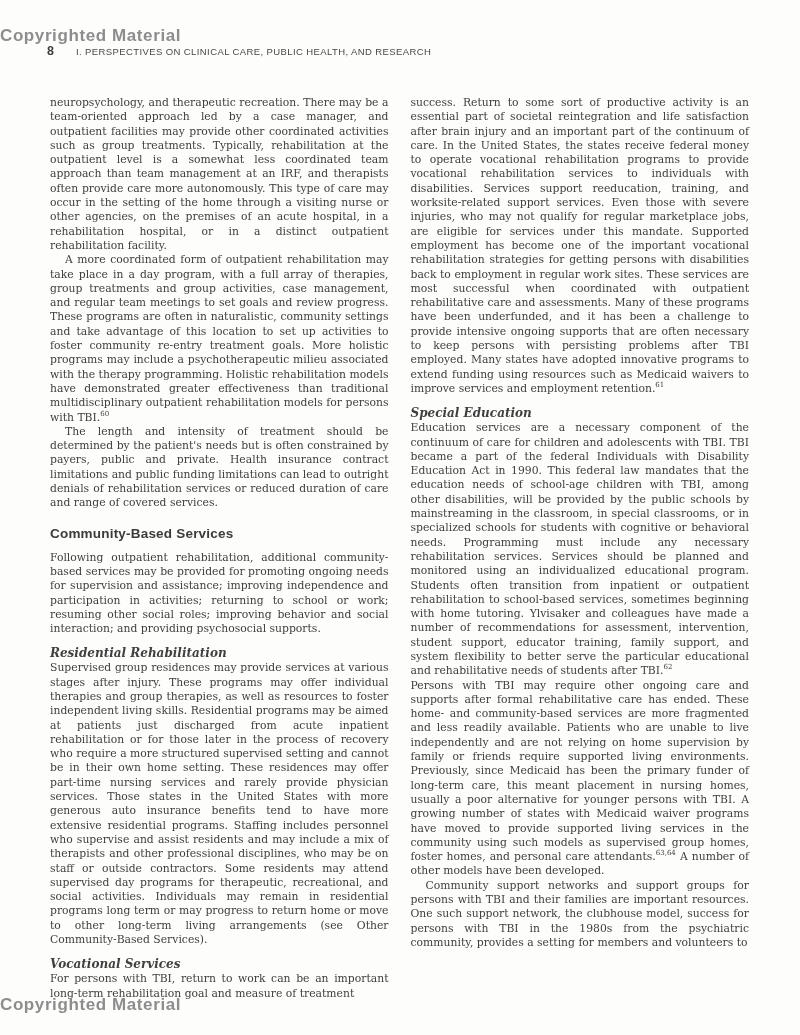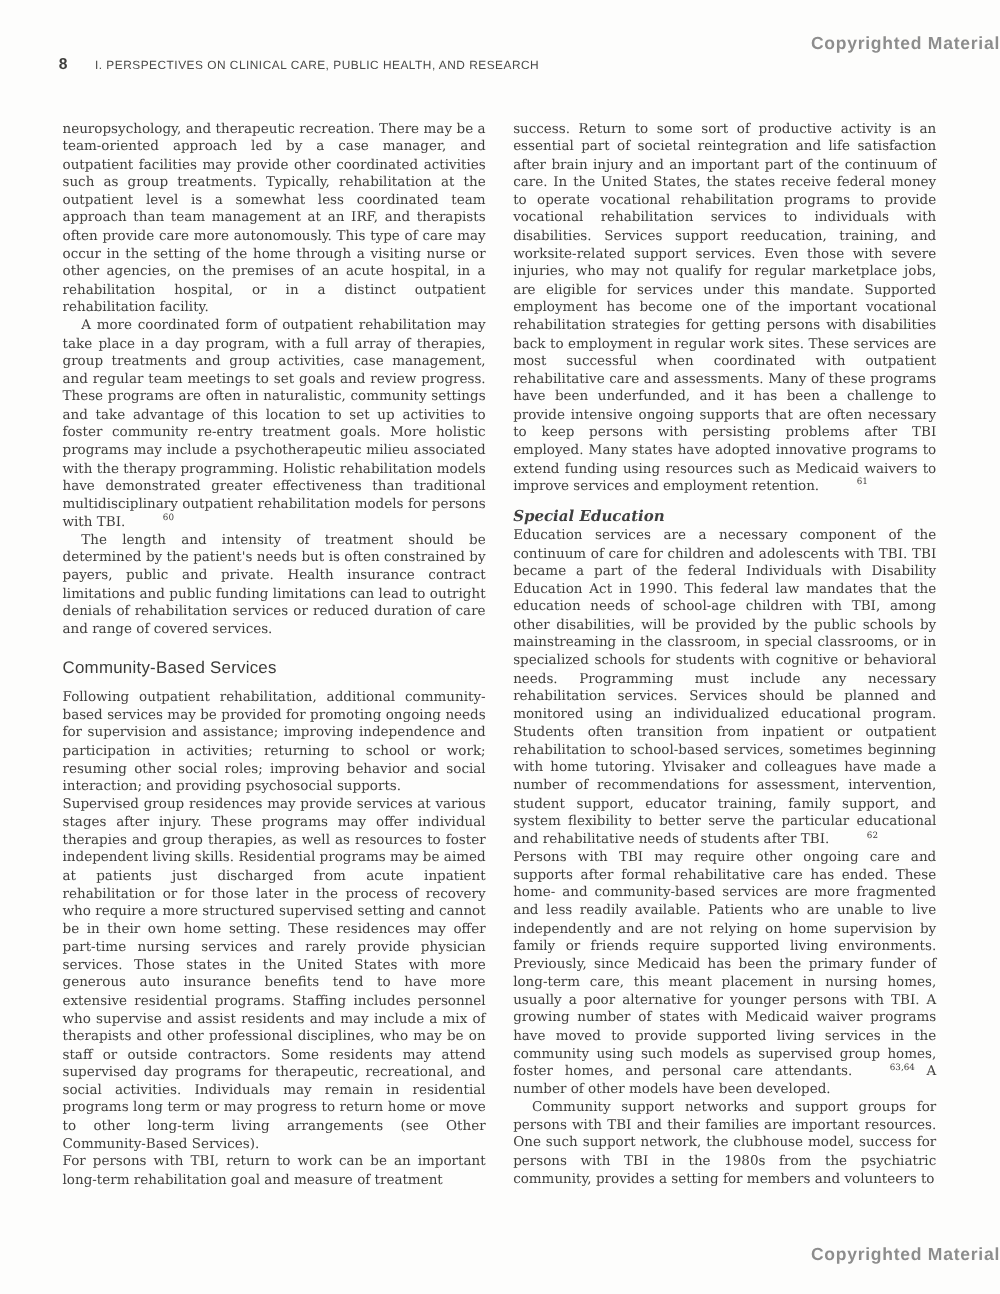--- a/index.html
+++ b/index.html
@@ -13,24 +13,24 @@
     position: relative;
     width: 800px;
     height: 1035px;
     background: #fdfdfc;
     overflow: hidden;
   }
   .copyright-banner {
     position: absolute;
     left: 0;
     width: 100%;
-    text-align: right;
+    text-align: left;
     font-family: "Liberation Sans", sans-serif;
     font-weight: 700;
-    font-size: 14px;
+    font-size: 17px;
     letter-spacing: 0.6px;
     color: #8d8d8d;
   }
   .copyright-top { top: 26px; }
   .copyright-bottom { top: 995px; }
   .page-header {
     position: absolute;
     top: 44px;
     left: 47px;
     right: 40px;
@@ -62,37 +62,36 @@
   .text-column { flex: 1 1 0; }
   .paragraph {
     font-size: 10.8px;
     line-height: 14.3px;
     text-align: justify;
     margin: 0;
   }
   .paragraph.indent { text-indent: 15px; }
   .section-heading {
     font-family: "Liberation Sans", sans-serif;
-    font-weight: 400;
+    font-weight: 700;
     font-size: 13.5px;
     letter-spacing: 0.2px;
     color: #3b3b39;
     margin: 15px 0 10px 0;
   }
   .subsection-heading {
     font-style: italic;
     font-weight: 700;
     font-size: 12px;
     color: #404040;
     margin: 10px 0 1px 0;
   }
   sup {
     font-size: 7px;
     line-height: 0;
-    margin-left: 30px;
   }
 </style>
 </head>
 <body>
 
 <div class="book-page">
 
   <div class="copyright-banner copyright-top">Copyrighted Material</div>
 
   <div class="page-header">
@@ -100,21 +99,23 @@
     <span class="running-header">I. PERSPECTIVES ON CLINICAL CARE, PUBLIC HEALTH, AND RESEARCH</span>
   </div>
 
   <div class="columns">
     <div class="text-column" id="col-left">
         <div class="paragraph">neuropsychology, and therapeutic recreation. There may be a team-oriented approach led by a case manager, and outpatient facilities may provide other coordinated activities such as group treatments. Typically, rehabilitation at the outpatient level is a somewhat less coordinated team approach than team management at an IRF, and therapists often provide care more autonomously. This type of care may occur in the setting of the home through a visiting nurse or other agencies, on the premises of an acute hospital, in a rehabilitation hospital, or in a distinct outpatient rehabilitation facility.</div>
         <div class="paragraph indent">A more coordinated form of outpatient rehabilitation may take place in a day program, with a full array of therapies, group treatments and group activities, case management, and regular team meetings to set goals and review progress. These programs are often in naturalistic, community settings and take advantage of this location to set up activities to foster community re-entry treatment goals. More holistic programs may include a psychotherapeutic milieu associated with the therapy programming. Holistic rehabilitation models have demonstrated greater effectiveness than traditional multidisciplinary outpatient rehabilitation models for persons with TBI.<sup>60</sup></div>
         <div class="paragraph indent">The length and intensity of treatment should be determined by the patient's needs but is often constrained by payers, public and private. Health insurance contract limitations and public funding limitations can lead to outright denials of rehabilitation services or reduced duration of care and range of covered services.</div>
         <div class="section-heading">Community-Based Services</div>
         <div class="paragraph">Following outpatient rehabilitation, additional community-based services may be provided for promoting ongoing needs for supervision and assistance; improving independence and participation in activities; returning to school or work; resuming other social roles; improving behavior and social interaction; and providing psychosocial supports.</div>
+        <div class="subsection-heading">Residential Rehabilitation</div>
         <div class="paragraph">Supervised group residences may provide services at various stages after injury. These programs may offer individual therapies and group therapies, as well as resources to foster independent living skills. Residential programs may be aimed at patients just discharged from acute inpatient rehabilitation or for those later in the process of recovery who require a more structured supervised setting and cannot be in their own home setting. These residences may offer part-time nursing services and rarely provide physician services. Those states in the United States with more generous auto insurance benefits tend to have more extensive residential programs. Staffing includes personnel who supervise and assist residents and may include a mix of therapists and other professional disciplines, who may be on staff or outside contractors. Some residents may attend supervised day programs for therapeutic, recreational, and social activities. Individuals may remain in residential programs long term or may progress to return home or move to other long-term living arrangements (see Other Community-Based Services).</div>
+        <div class="subsection-heading">Vocational Services</div>
         <div class="paragraph">For persons with TBI, return to work can be an important long-term rehabilitation goal and measure of treatment</div>
       </div>
     <div class="text-column" id="col-right">
         <div class="paragraph">success. Return to some sort of productive activity is an essential part of societal reintegration and life satisfaction after brain injury and an important part of the continuum of care. In the United States, the states receive federal money to operate vocational rehabilitation programs to provide vocational rehabilitation services to individuals with disabilities. Services support reeducation, training, and worksite-related support services. Even those with severe injuries, who may not qualify for regular marketplace jobs, are eligible for services under this mandate. Supported employment has become one of the important vocational rehabilitation strategies for getting persons with disabilities back to employment in regular work sites. These services are most successful when coordinated with outpatient rehabilitative care and assessments. Many of these programs have been underfunded, and it has been a challenge to provide intensive ongoing supports that are often necessary to keep persons with persisting problems after TBI employed. Many states have adopted innovative programs to extend funding using resources such as Medicaid waivers to improve services and employment retention.<sup>61</sup></div>
         <div class="subsection-heading">Special Education</div>
         <div class="paragraph">Education services are a necessary component of the continuum of care for children and adolescents with TBI. TBI became a part of the federal Individuals with Disability Education Act in 1990. This federal law mandates that the education needs of school-age children with TBI, among other disabilities, will be provided by the public schools by mainstreaming in the classroom, in special classrooms, or in specialized schools for students with cognitive or behavioral needs. Programming must include any necessary rehabilitation services. Services should be planned and monitored using an individualized educational program. Students often transition from inpatient or outpatient rehabilitation to school-based services, sometimes beginning with home tutoring. Ylvisaker and colleagues have made a number of recommendations for assessment, intervention, student support, educator training, family support, and system flexibility to better serve the particular educational and rehabilitative needs of students after TBI.<sup>62</sup></div>
         <div class="paragraph">Persons with TBI may require other ongoing care and supports after formal rehabilitative care has ended. These home- and community-based services are more fragmented and less readily available. Patients who are unable to live independently and are not relying on home supervision by family or friends require supported living environments. Previously, since Medicaid has been the primary funder of long-term care, this meant placement in nursing homes, usually a poor alternative for younger persons with TBI. A growing number of states with Medicaid waiver programs have moved to provide supported living services in the community using such models as supervised group homes, foster homes, and personal care attendants.<sup>63,64</sup> A number of other models have been developed.</div>
         <div class="paragraph indent">Community support networks and support groups for persons with TBI and their families are important resources. One such support network, the clubhouse model, success for persons with TBI in the 1980s from the psychiatric community, provides a setting for members and volunteers to</div>
       </div>
   </div>

